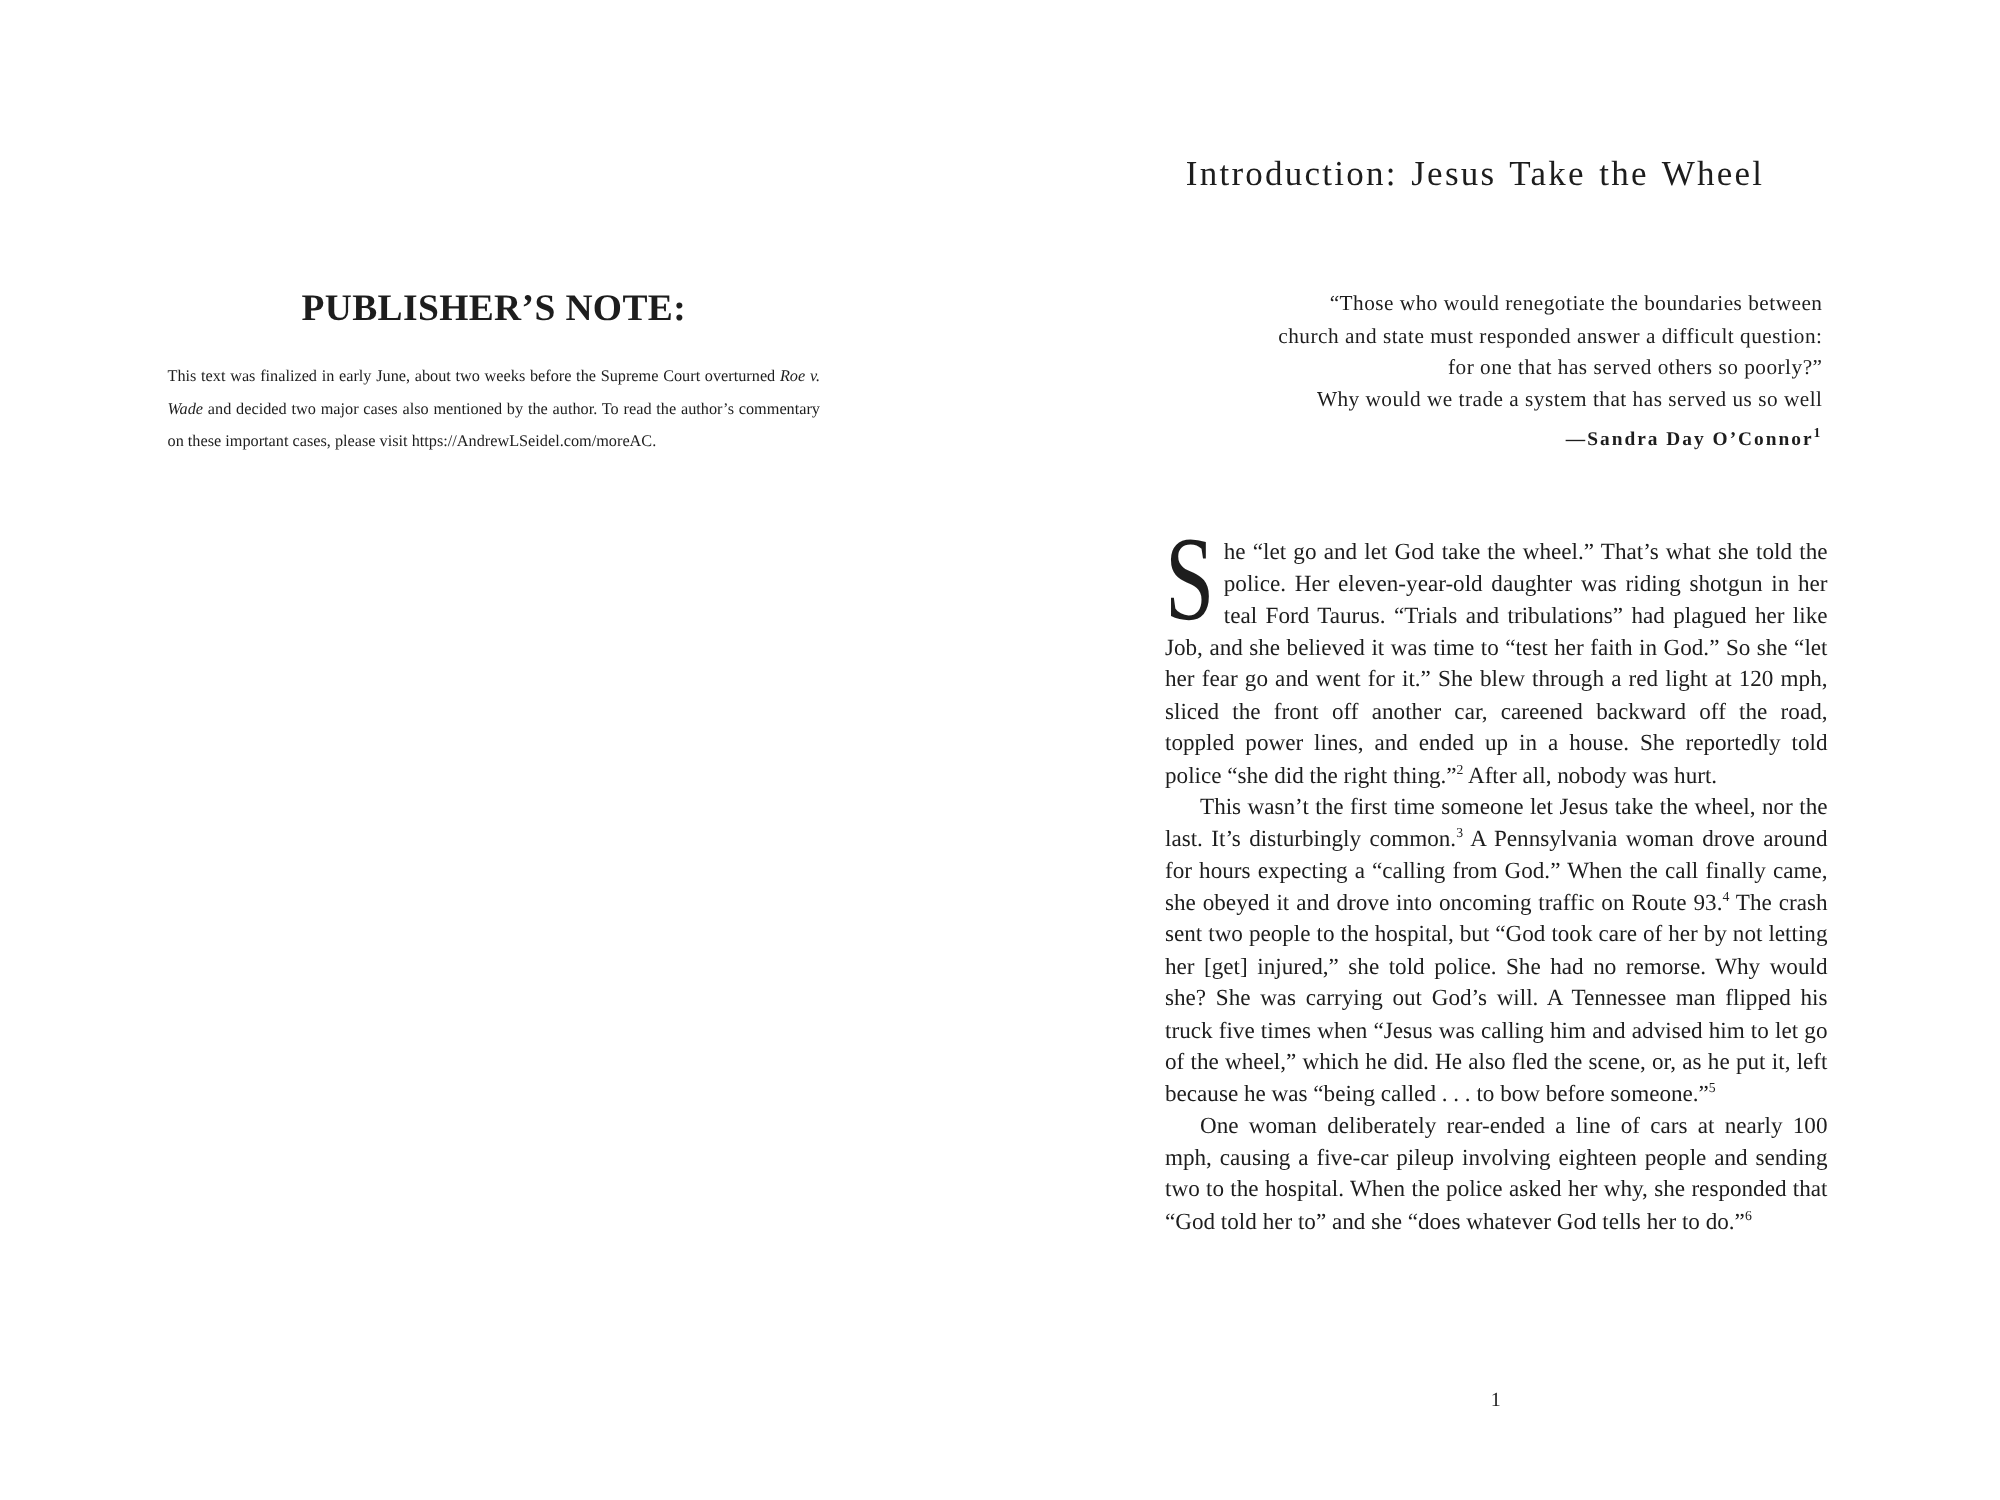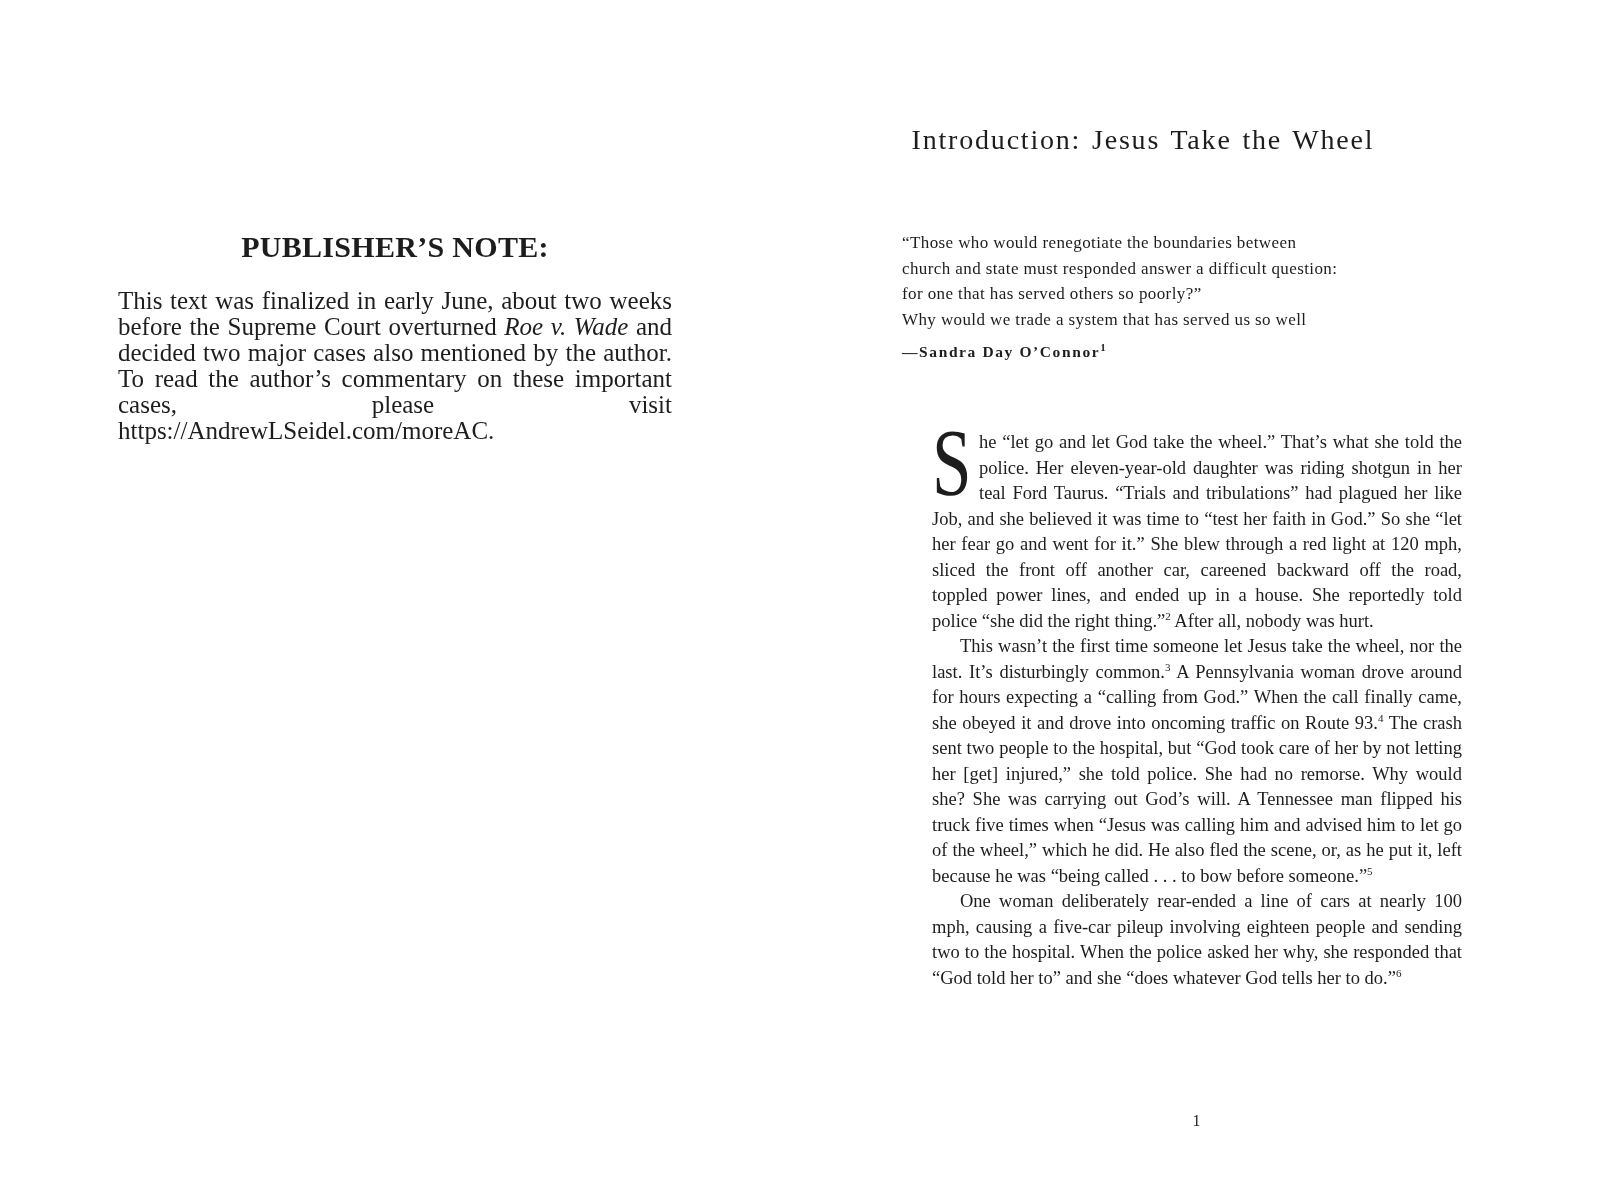--- a/index.html
+++ b/index.html
@@ -16,38 +16,38 @@
     position:absolute;left:118px;top:230px;width:554px;
   }
   .pub-heading{
     text-align:center;
     font-weight:bold;
     font-size:30px;
     letter-spacing:0.3px;
     margin:0 0 24px 0;
   }
   .pub-para{
-    margin:0;
-    font-size:25px;
+    margin:16px;
+    font-size:13px;
     line-height:26px;
     text-align:justify;
   }
   
   .chapter-title{
-    position:absolute;left:863px;top:124px;width:560px;
+    position:absolute;left:900px;top:124px;width:560px;
     text-align:center;
     font-size:28px;
     font-weight:normal;
     letter-spacing:1.8px;
     word-spacing:2px;
     margin:0;
   }
   .epigraph{
     position:absolute;left:902px;top:230px;width:556px;
-    text-align:left;
+    text-align:right;
     font-size:17px;
     line-height:25.5px;
     letter-spacing:0.4px;
   }
   .epigraph-attribution{
     margin-top:7px;
     font-weight:bold;
     font-size:15.5px;
     letter-spacing:1.6px;
   }

